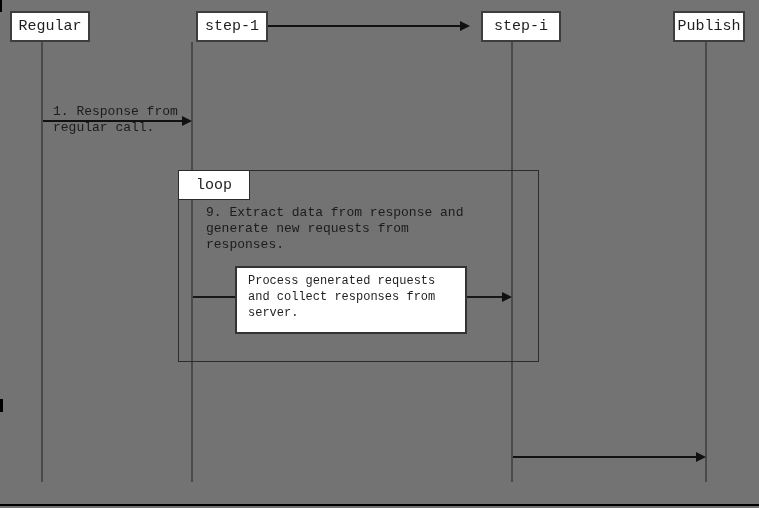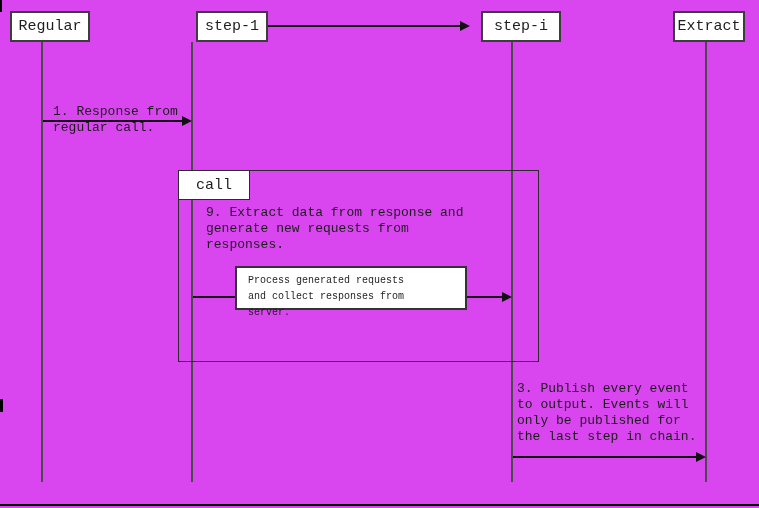--- a/index.html
+++ b/index.html
@@ -1,21 +1,21 @@
 <!DOCTYPE html>
 <html><head>
 <meta charset="utf-8">
 <style>
   * { margin: 0; padding: 0; box-sizing: border-box; }
   html, body { background: #ffffff; }
   .canvas {
     position: relative;
     width: 759px;
     height: 508px;
-    background: #d946ef;
+    background: #737373;
     overflow: hidden;
     font-family: "Liberation Mono", "DejaVu Sans Mono", monospace;
     color: #1f1f1f;
   }
   .pbox {
     position: absolute;
     top: 11px;
     height: 31px;
     border: 2px solid #3d3d3d;
     background: #ffffff;
@@ -85,25 +85,25 @@
     align-items: center;
     justify-content: center;
     font-size: 15px;
     z-index: 4;
   }
   .process-box {
     position: absolute;
     left: 235px;
     top: 266px;
     width: 232px;
-    height: 44px;
+    height: 68px;
     border: 2px solid #333333;
     background: #ffffff;
     padding: 5px 0 0 11px;
-    font-size: 10px;
+    font-size: 12px;
     line-height: 16px;
     white-space: pre-line;
     z-index: 4;
   }
   .edge-artifact { position: absolute; background: #000000; z-index: 6; }
 </style>
 </head>
 <body>
 
 <div class="canvas">
@@ -111,55 +111,51 @@
   <div class="pbox" style="left:10px; width:80px;">
     <span>Regular</span>
   </div>
   <div class="pbox" style="left:163px; width:72px;margin-left:33px;">
     <span>step-1</span>
   </div>
   <div class="pbox" style="left:481px; width:80px;">
     <span>step-i</span>
   </div>
   <div class="pbox" style="left:673px; width:72px;">
-    <span>Extract</span>
+    <span>Publish</span>
   </div>
 
   <div class="hline" style="left:255px; top:25px; width:207px;"></div>
   <div class="arrowhead" style="left:460px; top:21px;"></div>
 
   <div class="lifeline" style="left:41px;"></div>
   <div class="lifeline" style="left:191px;"></div>
   <div class="lifeline" style="left:511px;"></div>
   <div class="lifeline" style="left:705px;"></div>
 
   <div class="msg" style="left:53px; top:62px; width:150px;margin-top:42px;">1. Response from
 regular call.</div>
   <div class="hline" style="left:43px; top:120px; width:139px;"></div>
   <div class="arrowhead" style="left:182px; top:116px;"></div>
 
   <div class="loop-frame"></div>
   <div class="loop-label">
-    <span>call</span>
+    <span>loop</span>
   </div>
 
   <div class="msg" style="left:206px; top:205px; width:280px;">9. Extract data from response and
 generate new requests from responses.</div>
 
   <div class="thinline" style="left:193px; top:296px; width:42px;"></div>
   <div class="process-box">Process generated requests
 and collect responses from
 server.</div>
   <div class="thinline" style="left:467px; top:296px; width:35px;"></div>
   <div class="arrowhead" style="left:502px; top:292px;"></div>
 
-  <div class="msg" style="left:517px; top:381px; width:190px;">3. Publish every event
-to output. Events will
-only be published for
-the last step in chain.</div>
   <div class="hline" style="left:513px; top:456px; width:183px;"></div>
   <div class="arrowhead" style="left:696px; top:452px;"></div>
 
   <div class="edge-artifact" style="left:0; top:0; width:2px; height:12px;"></div>
   <div class="edge-artifact" style="left:0; top:399px; width:3px; height:13px;"></div>
   <div class="edge-artifact" style="left:0; top:504px; width:759px; height:2px;"></div>
 
 </div>
 
 </body></html>

